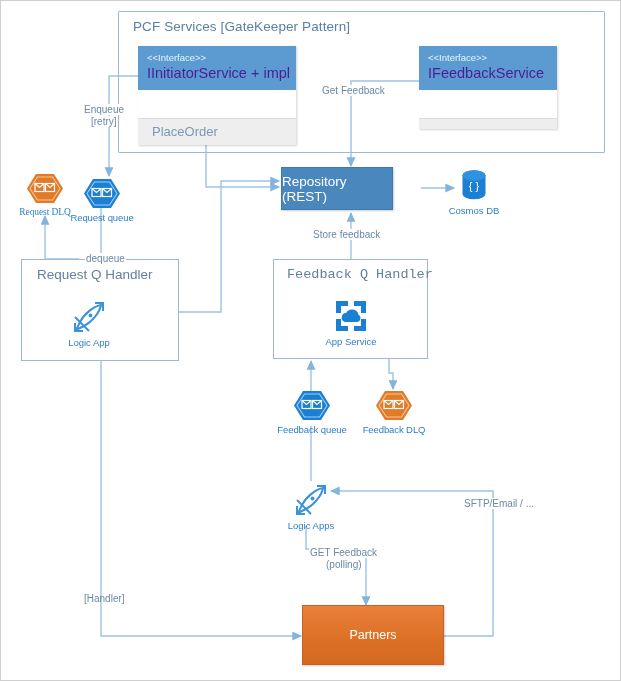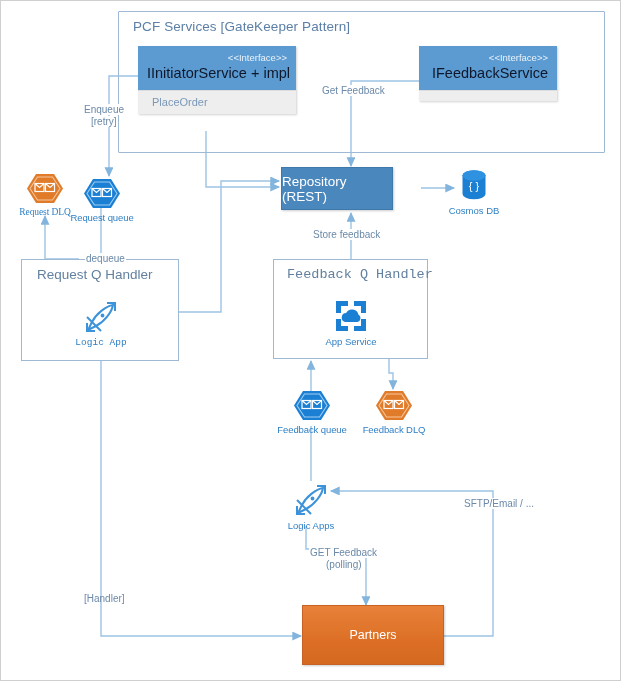--- a/index.html
+++ b/index.html
@@ -40,42 +40,42 @@
     letter-spacing: 0.1px;
     white-space: nowrap;
   }
 
   
   .iface { box-shadow: 1px 1px 2px rgba(0,0,0,0.18); }
   .iface-head {
     background: #5b9bd1;
     padding: 6px 9px 7px 9px;
     box-sizing: border-box;
-    text-align: right;
   }
   .iface-stereo {
     color: #eaf3fb;
     font-size: 9.5px;
     line-height: 12px;
     white-space: nowrap;
   }
   .iface-name {
-    color: #0f172a;
+    color: #4c1d95;
     font-size: 14.5px;
     line-height: 19px;
     white-space: nowrap;
   }
   .iface-row {
     background: #eeeeee;
     border-top: 1px solid #dcdcdc;
     color: #7b98b8;
-    font-size: 11px;
+    font-size: 13px;
     padding: 5px 9px 6px 14px;
     box-sizing: border-box;
     white-space: nowrap;
+    margin-top: 28px;
   }
   .iface-row.empty { min-height: 11px; padding: 5px 9px; }
 
   
   .box-blue {
     background: #4a87bd;
     border: 1px solid #3f78ab;
     color: #ffffff;
     display: flex;
     align-items: center;
@@ -231,21 +231,21 @@
       <rect x="9" y="11.5" width="9" height="8" fill="none" stroke="#ffffff" stroke-width="1.2"></rect>
       <path d="M9,11.5 L13.5,15.5 L18,11.5" fill="none" stroke="#ffffff" stroke-width="1.1"></path>
       <rect x="19.5" y="11.5" width="9" height="8" fill="none" stroke="#ffffff" stroke-width="1.2"></rect>
       <path d="M19.5,11.5 L24,15.5 L28.5,11.5" fill="none" stroke="#ffffff" stroke-width="1.1"></path>
     </svg>
     <div class="icon-caption wide">Request  queue</div>
   </div>
 
   <div class="node handler" style="left:20px; top:258px; width:158px; height:102px;"></div>
   <div class="handler-title" style="left:36px; top:266px;">Request Q Handler</div>
-  <div class="icon-stack" style="left:78px; top:298px; width:44px;font-family:Liberation Mono, monospace;">
+  <div class="icon-stack" style="left:66px; top:298px; width:44px;">
     <svg width="36" height="36" viewBox="0 0 36 36">
       <path d="M4,24 L4,32 L12,32" fill="none" stroke="#3d93d9" stroke-width="2"></path>
       <path d="M24,4 L32,4 L32,12" fill="none" stroke="#3d93d9" stroke-width="2"></path>
       <path d="M30,6 C23,7 13,15 9,23 L13,27 C21,23 29,13 30,6 Z" fill="none" stroke="#3d93d9" stroke-width="2"></path>
       <path d="M9,23 L5,31 L13,27" fill="none" stroke="#3d93d9" stroke-width="2"></path>
       <circle cx="19.5" cy="16.5" r="1.9" fill="#3d93d9"></circle>
       <path d="M4,18 L9,23" fill="none" stroke="#3d93d9" stroke-width="2"></path>
       <path d="M18,32 L13,27" fill="none" stroke="#3d93d9" stroke-width="2"></path>
     </svg>
     <div class="icon-caption">Logic App</div>

